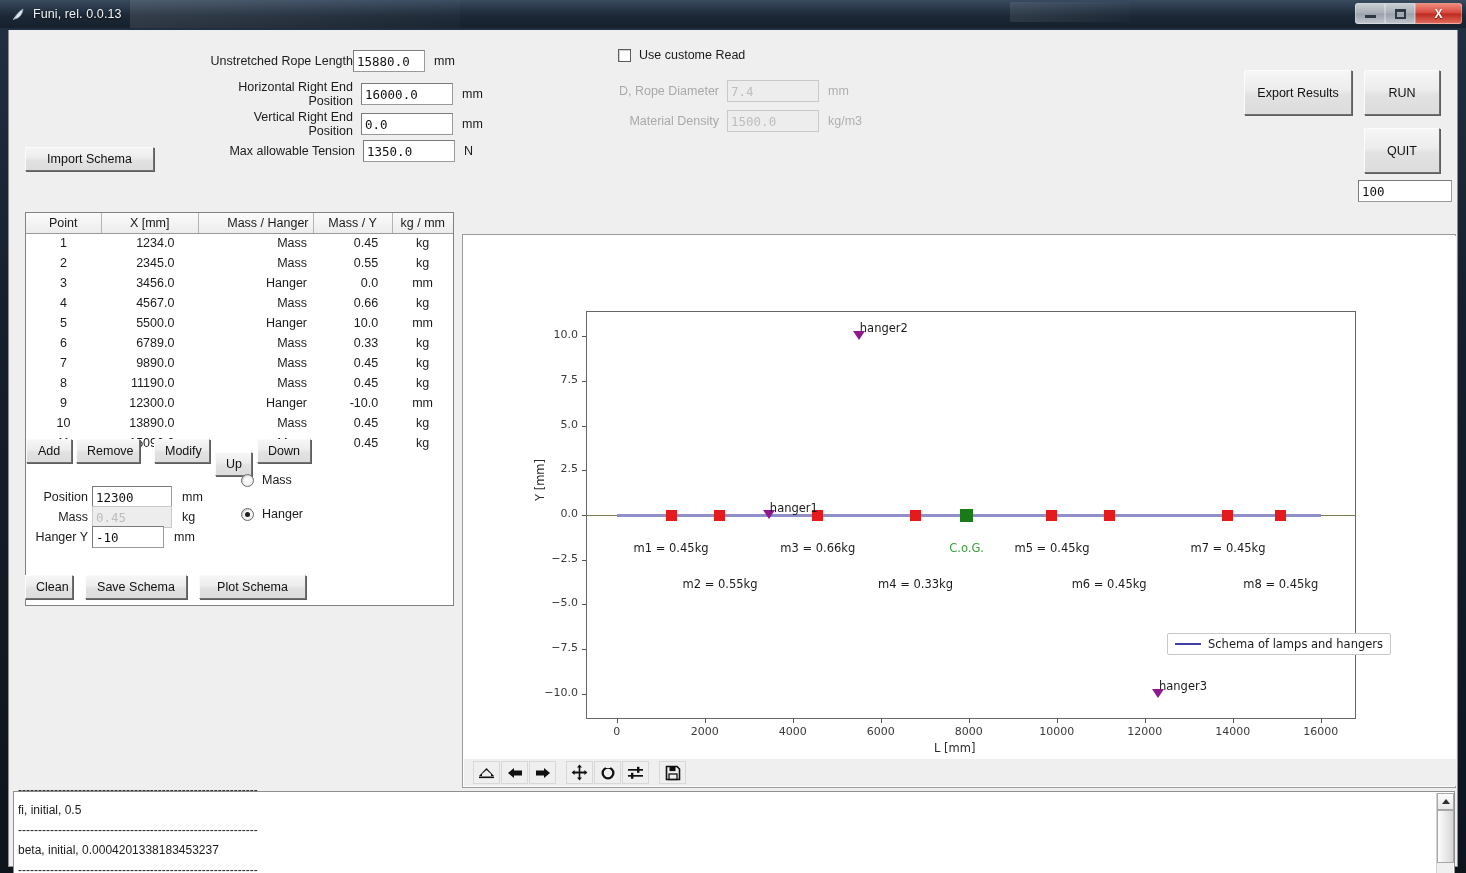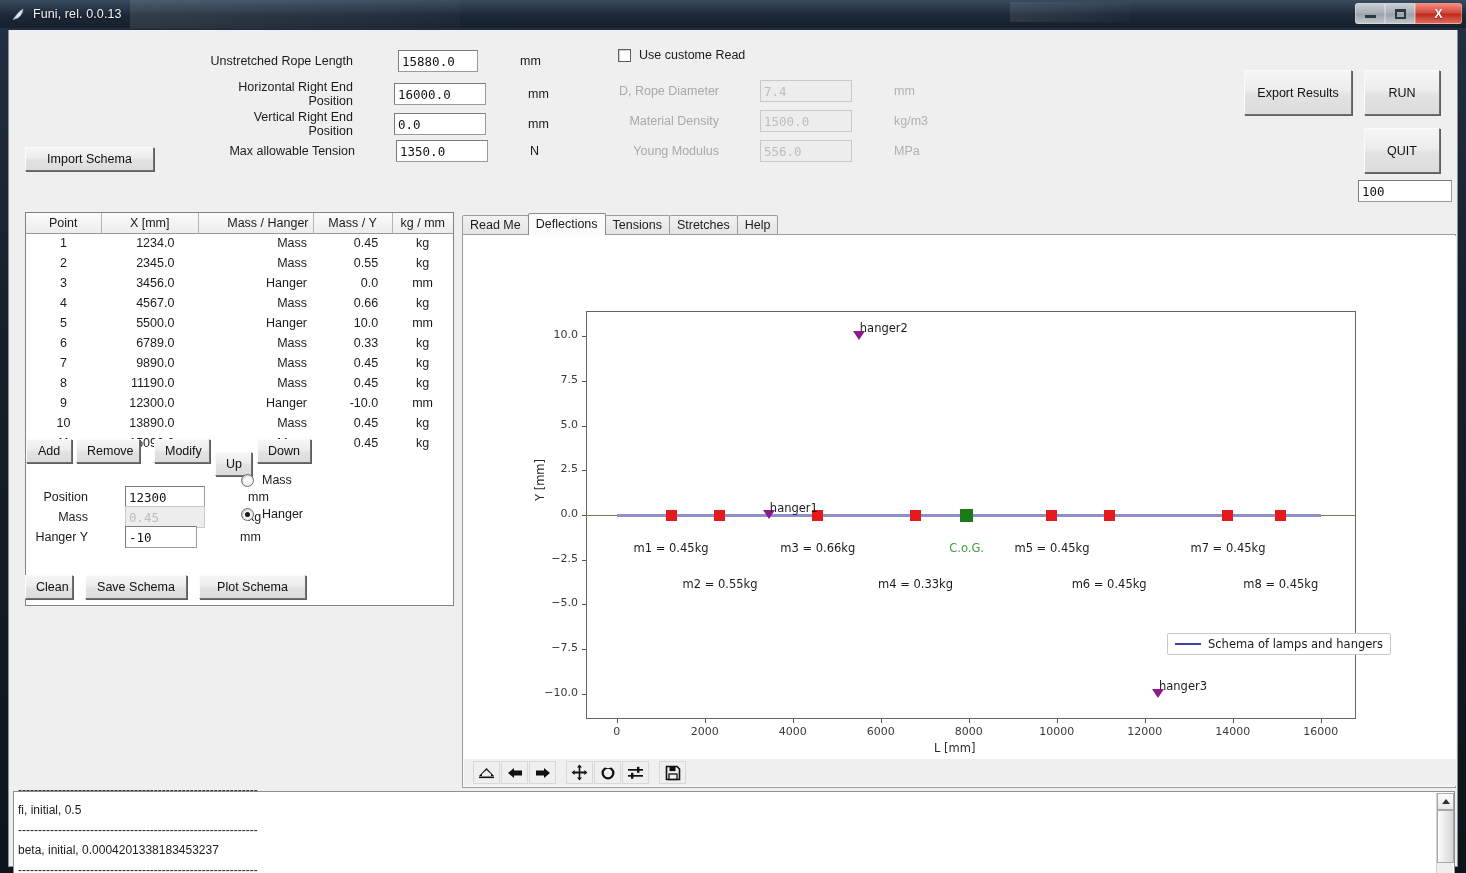--- a/index.html
+++ b/index.html
@@ -86,21 +86,21 @@
     font-size: 12.5px; color: #111;
     background: linear-gradient(180deg,#f6f6f6 0%, #ececec 45%, #e2e2e2 55%, #dcdcdc 100%);
     border: 1px solid #707070;
     border-top-color: #fbfbfb; border-left-color: #fbfbfb;
     box-shadow: 1px 1px 0 #5e5e5e;
     padding: 3px 10px;
     cursor: pointer;
   }
 
   
-  .form-row { position: absolute; display: flex; align-items: center; gap: 33px; }
+  .form-row { position: absolute; display: flex; align-items: center; }
   .form-row .lbl { text-align: right; }
 
   
   #table-wrap {
     position: absolute; left: 16px; top: 182px; width: 429px; height: 394px;
     background: #fff; border: 1px solid #828282;
     overflow: hidden;
   }
   table.ttk { border-collapse: collapse; width: 100%; font-size: 12.5px; padding-left: 32px; }
   table.ttk thead th {
@@ -247,21 +247,21 @@
           <span class="maxglyph"></span>
         </div>
       <div class="win-btn close">X</div>
     </div>
   </div>
 
   <div id="client">
 
     <div class="form-row" style="left:198px; top:20px; width:460px;">
       <span class="lbl" style="width:146px;">Unstretched Rope Length</span>
-      <input class="tkentry" style="width: 80px; margin-left: 12px;" value="15880.0">
+      <input class="tkentry" style="width: 72px; margin-left: 0;" value="15880.0">
       <span class="unit" style="margin-left:9px;">mm</span>
     </div>
 
     <div class="form-row" style="left:198px; top:50px; width:460px;">
       <span class="lbl" style="width:146px;">Horizontal Right End Position</span>
       <input class="tkentry" style="width: 92px; margin-left: 8px;" value="16000.0">
       <span class="unit" style="margin-left:9px;">mm</span>
     </div>
 
     <div class="form-row" style="left:198px; top:80px; width:460px;">
@@ -288,25 +288,20 @@
       <input class="tkentry disabled" style="width: 92px; margin-left: 8px;" disabled="" value="7.4">
       <span class="unit dim" style="margin-left:9px;">mm</span>
     </div>
 
     <div class="form-row" style="left:600px; top:80px;">
       <span class="lbl dim" style="width:110px; text-align:right;">Material Density</span>
       <input class="tkentry disabled" style="width: 92px; margin-left: 8px;" disabled="" value="1500.0">
       <span class="unit dim" style="margin-left:9px;">kg/m3</span>
     </div>
 
-    <div class="form-row" style="left:600px; top:110px;">
-      <span class="lbl dim" style="width:110px; text-align:right;">Young Modulus</span>
-      <input class="tkentry disabled" style="width: 92px; margin-left: 8px;" disabled="" value="556.0">
-      <span class="unit dim" style="margin-left:9px;">MPa</span>
-    </div>
 
     <button class="tkbtn" style="position:absolute; left:1235px; top:40px; width:108px; height:45px;">Export Results</button>
     <button class="tkbtn" style="position:absolute; left:1355px; top:40px; width:76px; height:45px;">RUN</button>
     <button class="tkbtn" style="position:absolute; left:1355px; top:98px; width:76px; height:45px;">QUIT</button>
 
     <div id="table-wrap">
       <table class="ttk">
         <thead>
           <tr>
             <th class="col-point">Point</th>
@@ -431,27 +426,20 @@
       <span class="lbl">Hanger</span>
     </div>
 
     <button class="tkbtn" style="position:absolute; left:16px; top:545px; width:48px; height:24px;">Clean</button>
     <button class="tkbtn" style="position:absolute; left:76px; top:545px; width:102px; height:24px;">Save Schema</button>
     <button class="tkbtn" style="position:absolute; left:190px; top:545px; width:107px; height:24px;">Plot Schema</button>
 
     <input class="tkentry" style="position: absolute; left: 1349px; top: 150px; width: 94px; height: 22px;" value="100">
 
     <div id="notebook">
-      <div id="tabstrip">
-        <div class="tab">Read Me</div>
-        <div class="tab active">Deflections</div>
-        <div class="tab">Tensions</div>
-        <div class="tab">Stretches</div>
-        <div class="tab">Help</div>
-      </div>
 
       <div id="tabpanel">
         <div id="plot-canvas">
 
           <div id="axes" style="left:122px; top:75px; width:770px; height:408px;"></div>
 
           <div class="axis-title" style="left:69px; top:265px; transform: rotate(-90deg); transform-origin: left top;">Y [mm]</div>
 
           <div class="axis-title" style="left:470px; top:505px;">L  [mm]</div>
 

